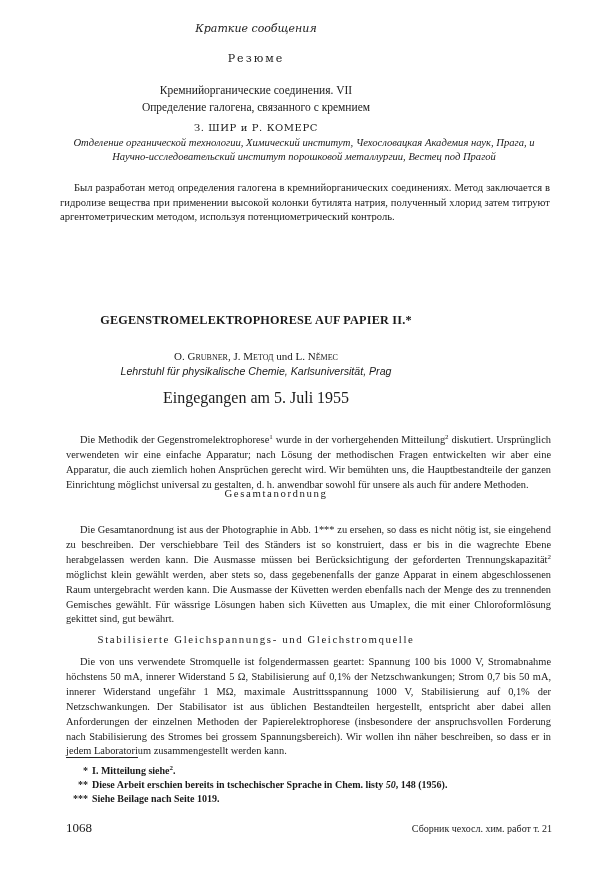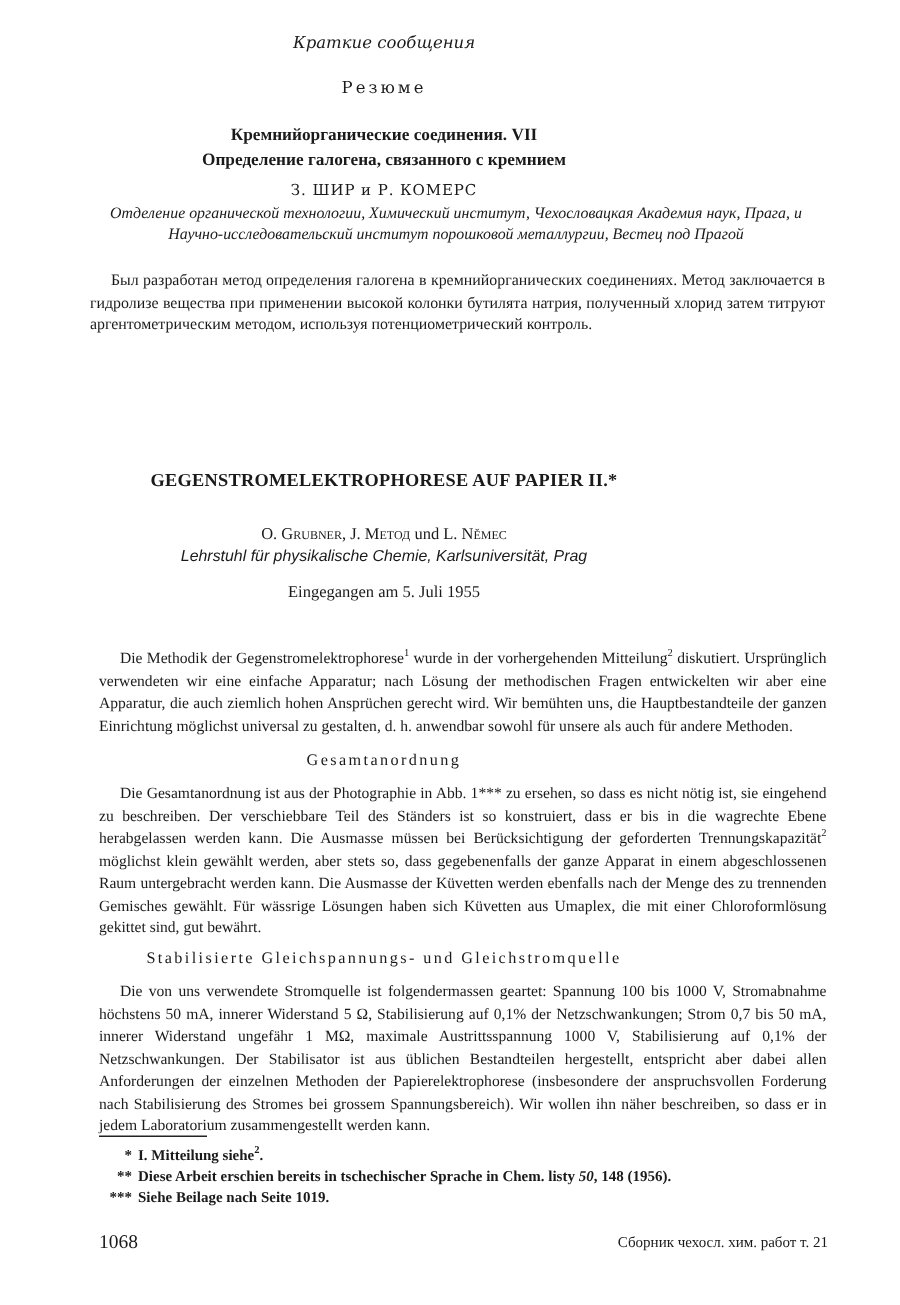--- a/index.html
+++ b/index.html
@@ -3,35 +3,35 @@
   <meta charset="utf-8">
   <style>
     html, body { margin: 0; padding: 0; background: #ffffff; }
     body { width: 600px; height: 870px; position: relative; overflow: hidden;
       font-family: "DejaVu Serif", "Liberation Serif", serif; color: #1a1a1a; }
     .page { position: absolute; left: 0; top: 0; width: 600px; height: 870px; }
     .abs { position: absolute; }
     .center { text-align: center; left: 0; width: 512px; }
     .running-head { top: 22px; font-style: italic; font-size: 11px; }
     .resume-head { top: 52px; font-size: 11px; letter-spacing: 2px; }
-    .ru-title { top: 82px; font-weight: bold; font-size: 11.5px; line-height: 17px; font-family: "Liberation Serif", serif; text-align: center; }
+    .ru-title { top: 82px; font-weight: normal; font-size: 11.5px; line-height: 17px; font-family: "Liberation Serif", serif; text-align: center; }
     .ru-authors { top: 122px; font-size: 10px; letter-spacing: 0.6px; }
     .ru-affil { top: 136px; left: 58px; width: 492px; font-style: italic; font-size: 10.6px; line-height: 14px; text-align: center; font-family: "Liberation Serif", serif; }
     .ru-abstract { top: 181px; left: 60px; width: 490px; font-size: 10.6px; line-height: 14.5px; text-align: justify; font-family: "Liberation Serif", serif; text-indent: 14px; }
 
     .de-title { top: 310px; font-weight: bold; font-size: 12.2px; line-height: 20px; font-family: "Liberation Serif", serif; letter-spacing: 0.2px; }
     .de-authors { top: 350px; font-size: 11px; font-family: "Liberation Serif", serif; }
     .de-authors .sc { font-variant: small-caps; }
     .de-affil { top: 365px; font-style: italic; font-size: 10.6px; font-family: Liberation Sans, sans-serif; }
-    .de-received { top: 389px; font-size: 11px; font-family: "Liberation Serif", serif; }
+    .de-received { top: 389px; font-size: 16px; font-family: "Liberation Serif", serif; }
 
     .para { left: 66px; width: 485px; font-size: 10.4px; line-height: 14.9px; text-align: justify; font-family: "Liberation Serif", serif; text-indent: 14px; }
     .p1 { top: 433px; }
     .h-sec { font-size: 10.8px; letter-spacing: 1.6px; font-family: "Liberation Serif", serif; }
-    .h1 { top: 501px; }
+    .h1 { top: 487px; padding-left: 20px; }
     .p2 { top: 523px; }
     .h2 { top: 633px; }
     .p3 { top: 655px; }
     .rule { top: 757px; left: 66px; width: 72px; height: 0; border-top: 1px solid #222; }
     .fn { left: 66px; width: 485px; font-size: 10px; line-height: 14px; font-family: "Liberation Serif", serif; font-weight: bold; }
     .fn .mk { display: inline-block; width: 22px; text-align: right; margin-right: 4px; }
     .fn1 { top: 764px; }
     .fn2 { top: 778px; }
     .fn3 { top: 792px; }
     .folio { top: 820px; left: 66px; font-size: 13px; font-family: "Liberation Serif", serif; }

